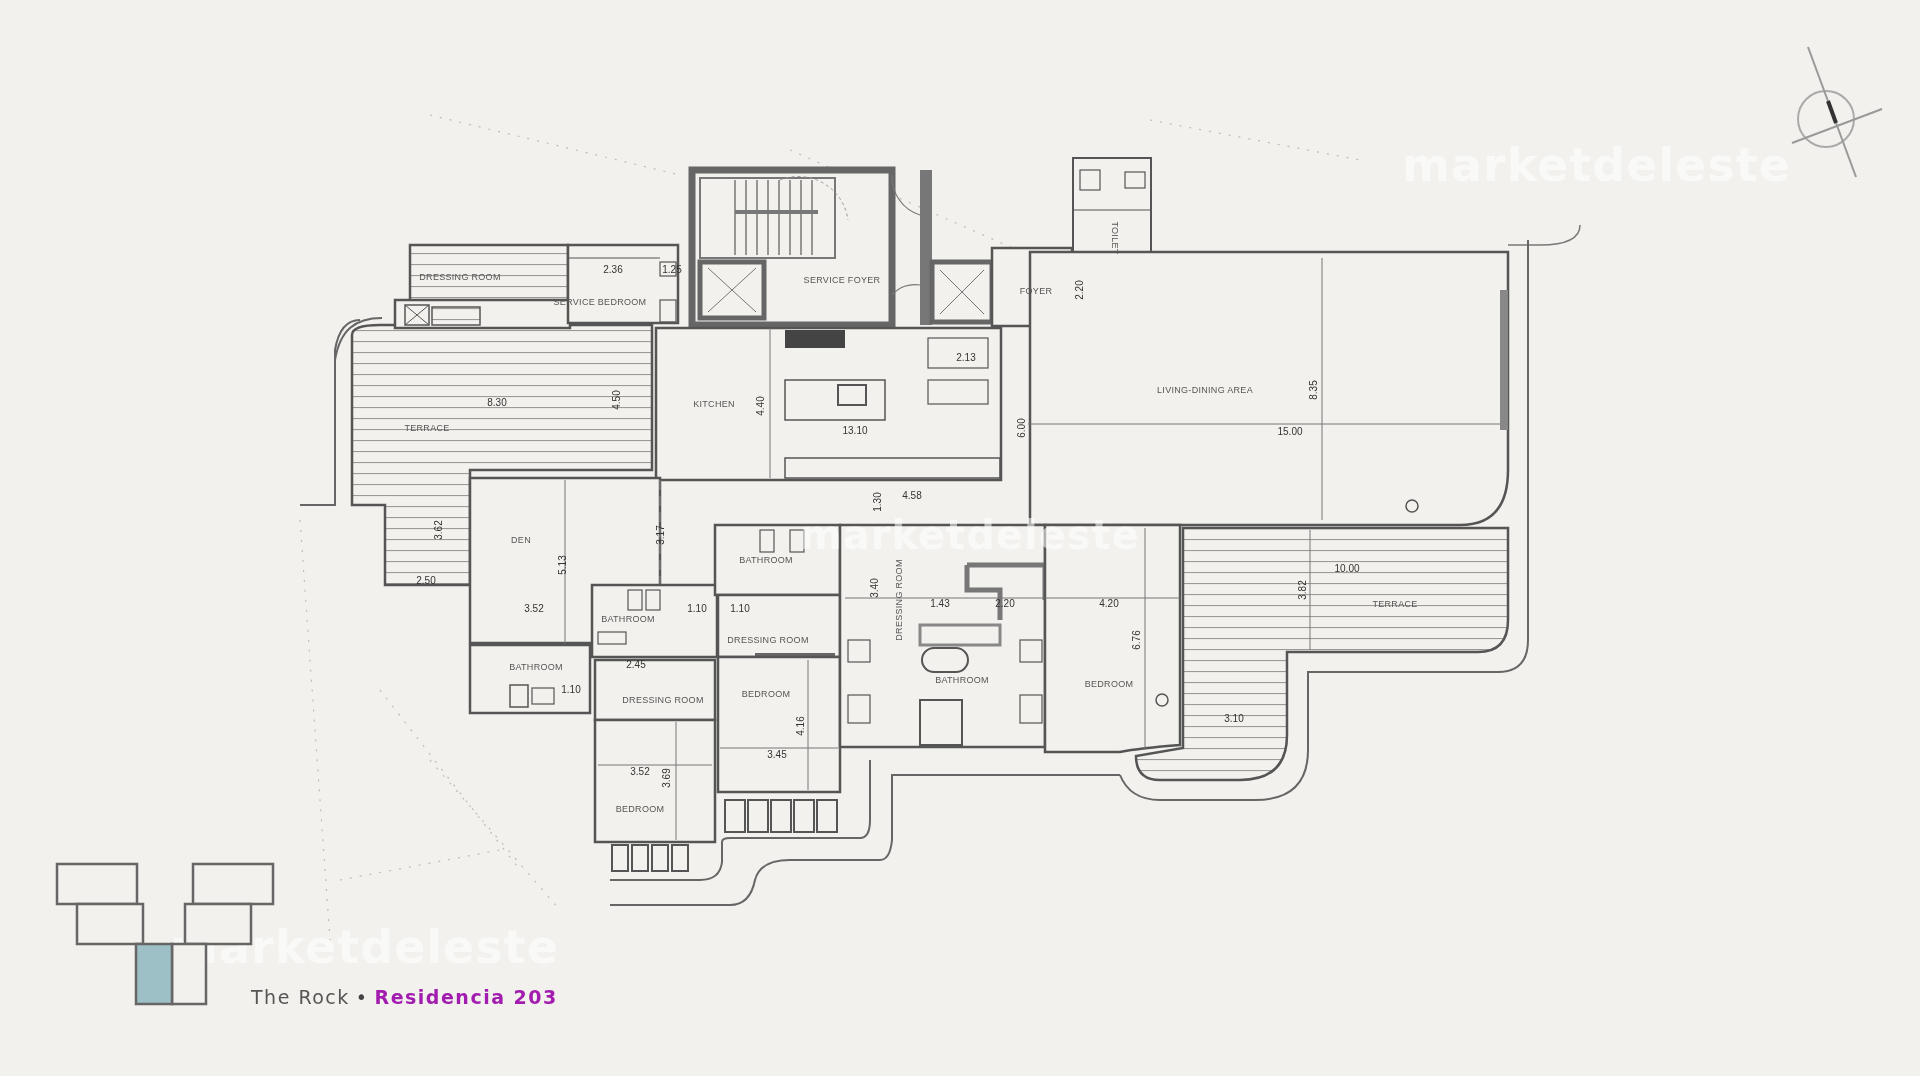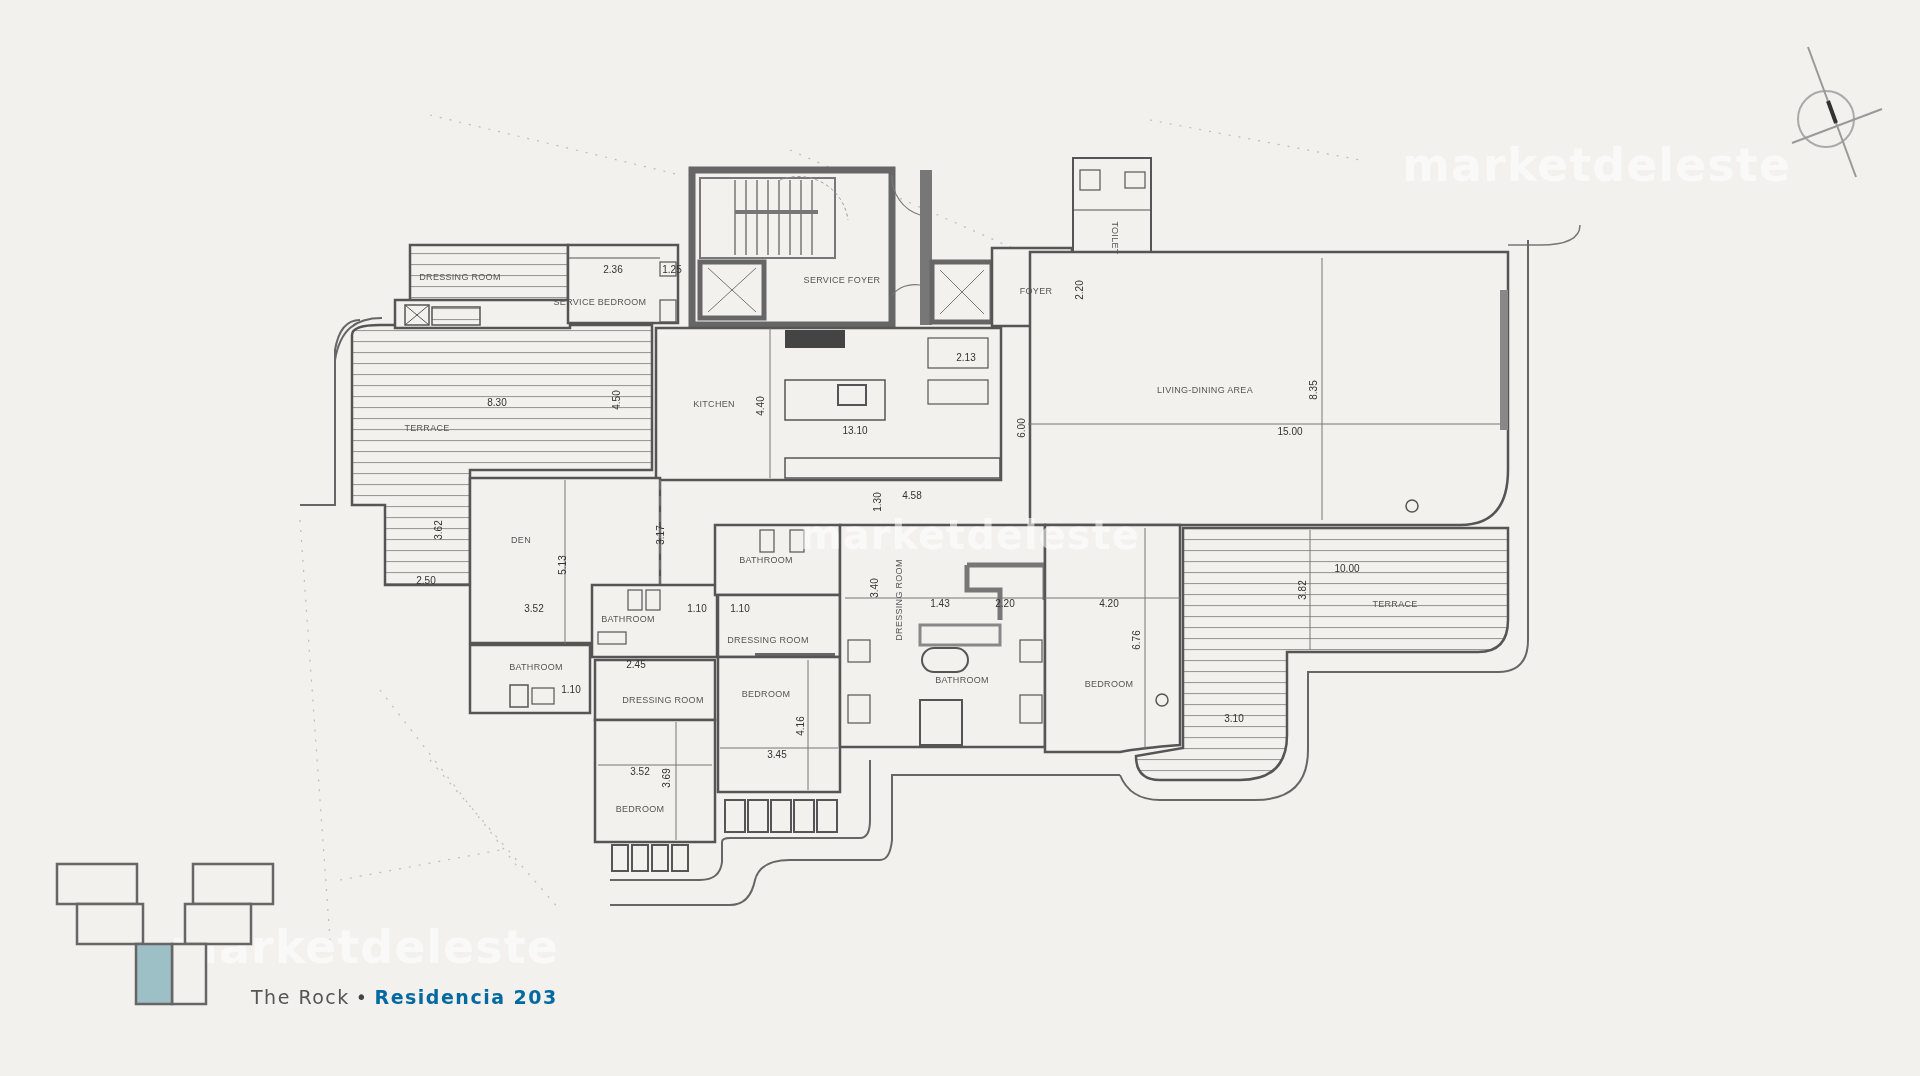--- a/index.html
+++ b/index.html
@@ -18,21 +18,21 @@
     font-size: 46px;
     letter-spacing: 1px;
     pointer-events: none;
   }
   #caption {
     position: absolute; left: 251px; top: 986px;
     font-family: "DejaVu Sans", sans-serif;
     font-size: 19px; color: #555; letter-spacing: 1.5px;
   }
   #caption .sep { margin: 0 6px; color: #444; }
-  #caption .unit { font-weight: bold; color: #0369a1; }
+  #caption .unit { font-weight: bold; color: #a21caf; }
   #logo { position: absolute; left: 55px; top: 862px; width: 230px; height: 145px; }
   #compass { position: absolute; left: 1770px; top: 35px; width: 120px; height: 150px; }
   .rl { font-size: 9px; fill: #555; letter-spacing: 0.3px; font-family: "Liberation Sans", sans-serif; }
   .dm { font-size: 10px; fill: #333; font-family: "Liberation Sans", sans-serif; }
 </style>
 </head>
 <body>
 
 <svg id="plan" viewBox="0 0 1920 1076" xmlns="http://www.w3.org/2000/svg">
   <defs>

